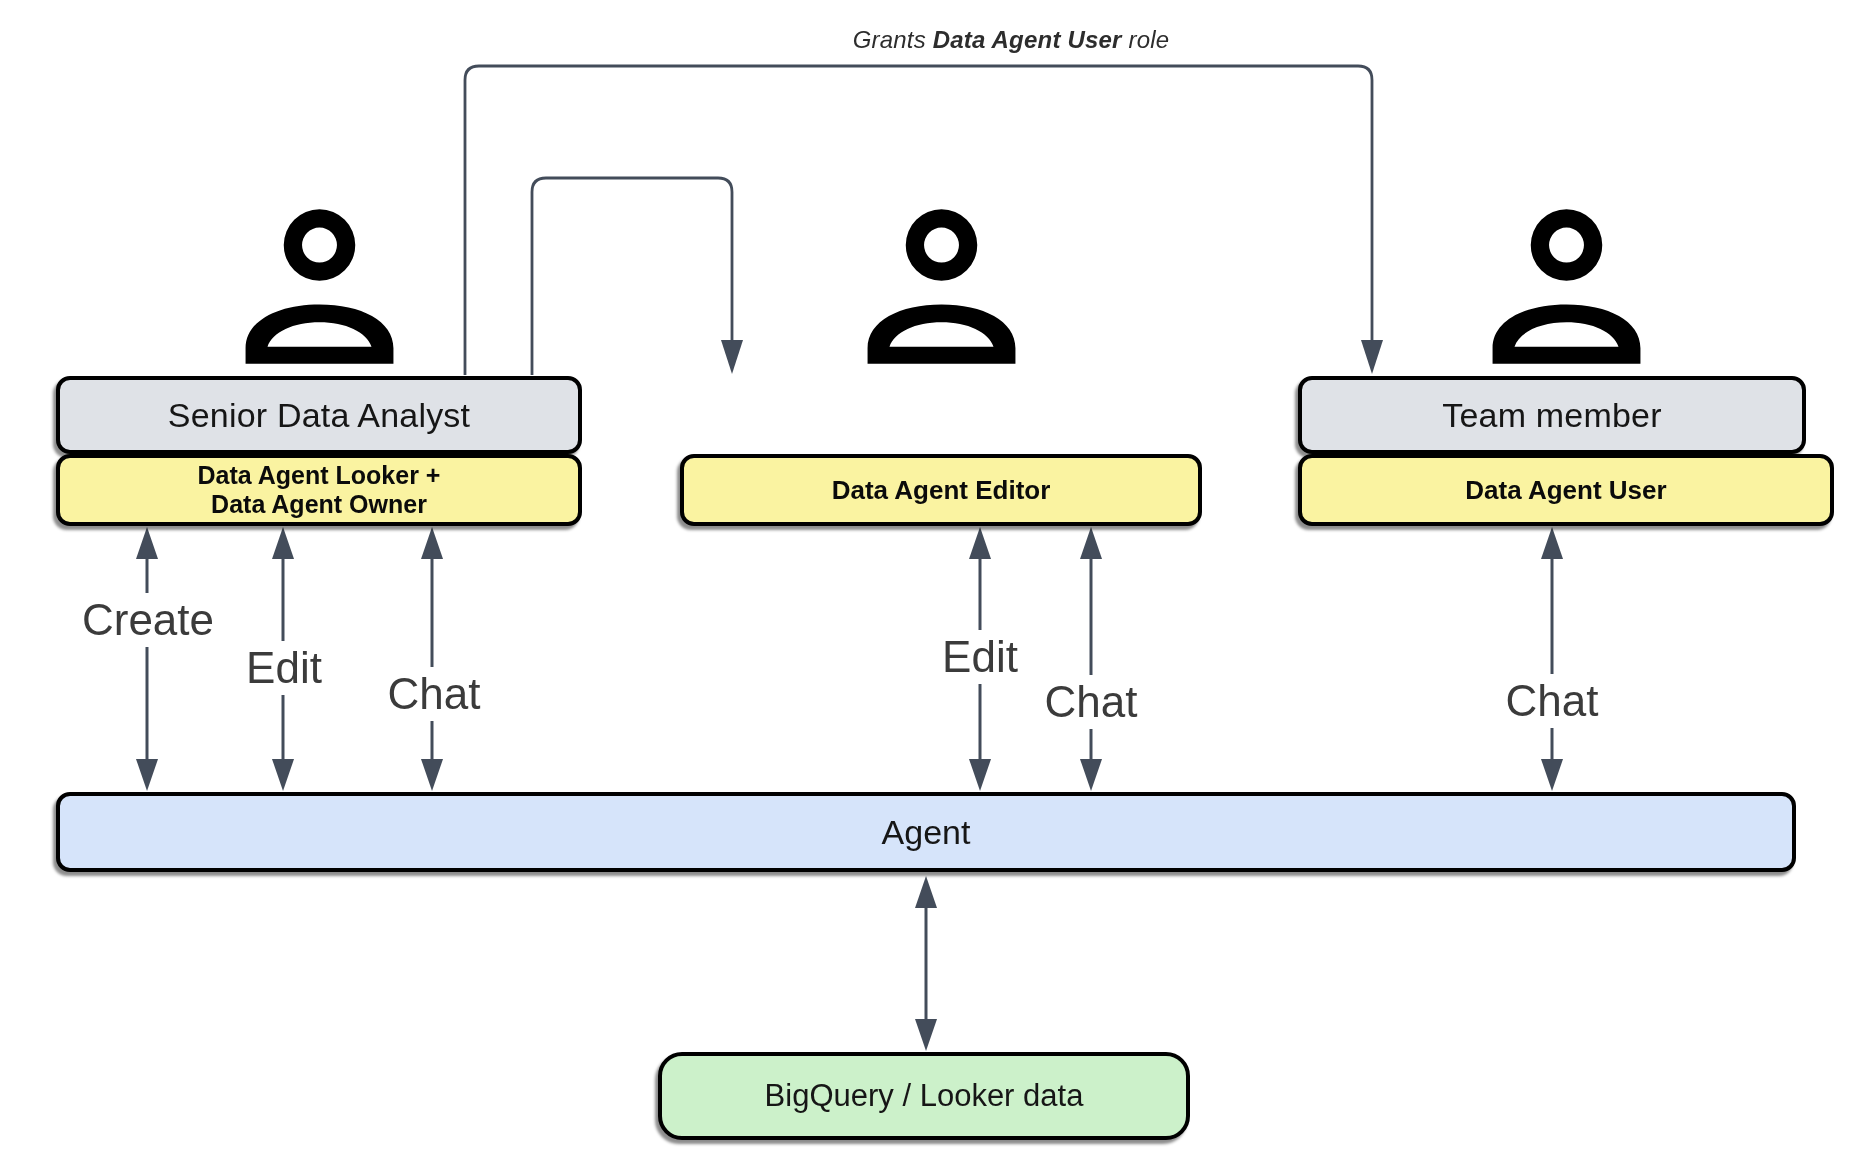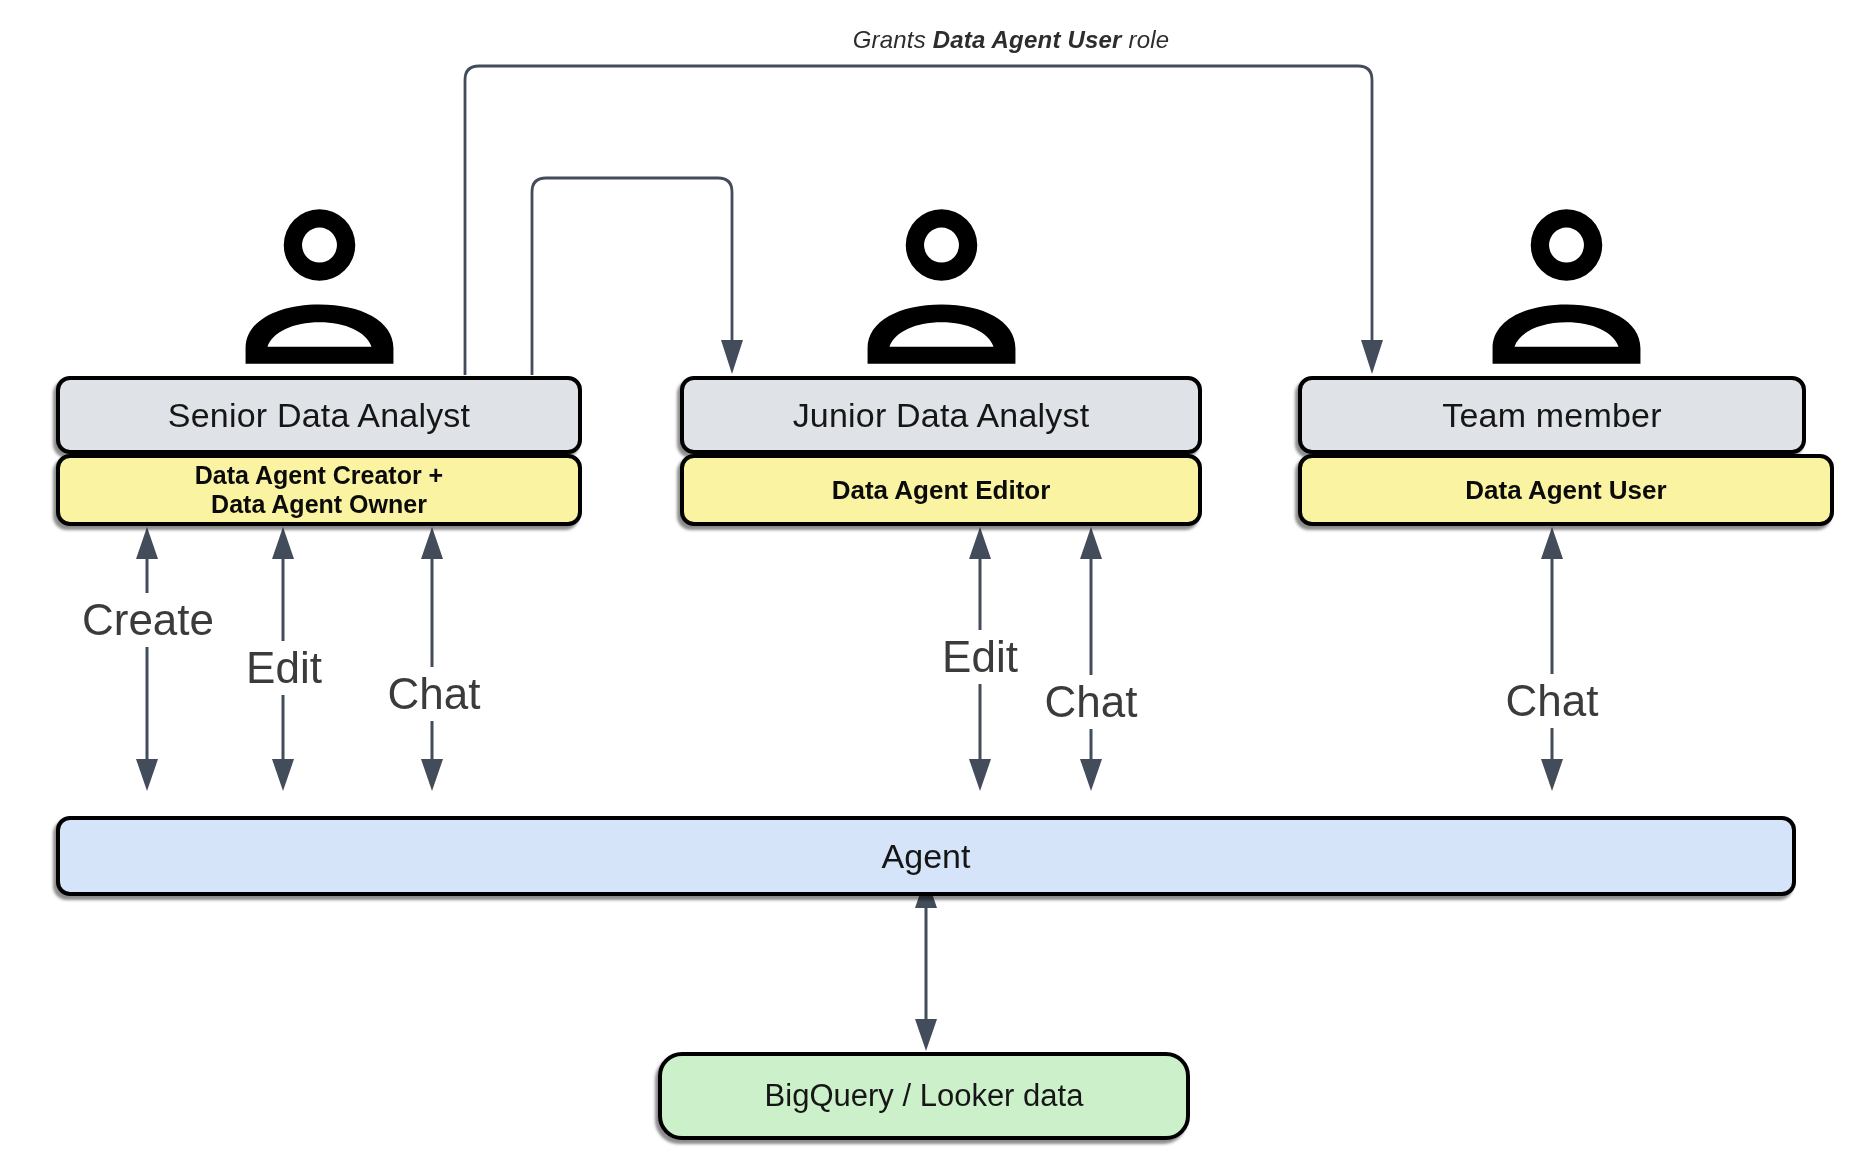--- a/index.html
+++ b/index.html
@@ -20,21 +20,21 @@
     display:flex;align-items:center;justify-content:center;flex-direction:column;
     box-shadow:-3px 4px 3px rgba(0,0,0,0.45);text-align:right;
   }
   .title-box{top:376px;height:78px;background:var(--gray,#dfe2e7);
     font-size:34px;color:var(--title,#161616);letter-spacing:.2px;}
   .role-box{top:454px;height:72px;background:var(--yellow,#faf3a1);
     font-weight:bold;font-size:26px;color:#0b0b0b;line-height:1.18;}
   .role-box .rl{display:block;}
   .role-box.two-line{font-size:25px;}
 
-  .agent-bar{left:56px;top:816px;width:1740px;height:80px;background:var(--blue,#d6e4fa);
+  .agent-bar{left:56px;top:792px;width:1740px;height:80px;background:var(--blue,#d6e4fa);
     font-size:34px;color:var(--title,#161616);}
   .datastore-box{left:658px;top:1052px;width:532px;height:88px;background:var(--green,#ccf1ca);
     font-size:31px;color:var(--title,#161616);border-radius:24px;}
 
   .grant-label{
     position:absolute;transform:translate(-50%,-50%);white-space:nowrap;
     font-style:italic;font-size:24px;color:#2d2d2d;letter-spacing:.2px;
   }
   .grant-label b{font-weight:bold;}
 
@@ -115,27 +115,24 @@
   <div class="person" style="left:1469px;top:189px">
     <svg viewBox="0 0 24 24">
         <path fill="#000" fill-rule="evenodd" d="M12 2.5a4.4 4.4 0 1 0 0 8.8 4.4 4.4 0 1 0 0-8.8Zm0 2.25a2.15 2.15 0 1 1 0 4.3 2.15 2.15 0 1 1 0-4.3ZM2.9 21.5v-1.9c0-3.4 4-5.4 9.1-5.4s9.1 2 9.1 5.4v1.9Zm2.7-2.1c.6-1.8 3.2-3 6.4-3s5.8 1.2 6.4 3Z"></path>
       </svg>
   </div>
 
   <div class="box title-box" style="left:56px;width:526px">
     <span>Senior Data Analyst</span>
   </div>
   <div class="box role-box two-line" style="left:56px;width:526px">
-    <span class="rl">Data Agent Creator +</span>
+    <span class="rl">Data Agent Looker +</span>
     <span class="rl">Data Agent Owner</span>
   </div>
 
-  <div class="box title-box" style="left:680px;width:522px">
-    <span>Junior Data Analyst</span>
-  </div>
   <div class="box role-box" style="left:680px;width:522px">
     <span class="rl">Data Agent Editor</span>
     <span class="rl"></span>
   </div>
 
   <div class="box title-box" style="left:1298px;width:508px">
     <span>Team member</span>
   </div>
   <div class="box role-box" style="left:1298px;width:536px">
     <span class="rl">Data Agent User</span>

